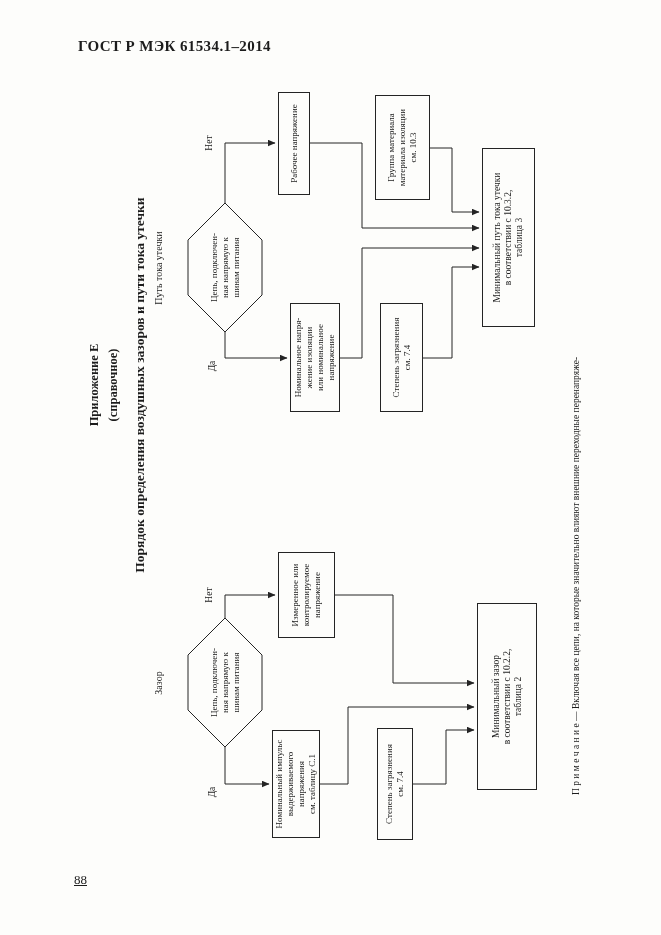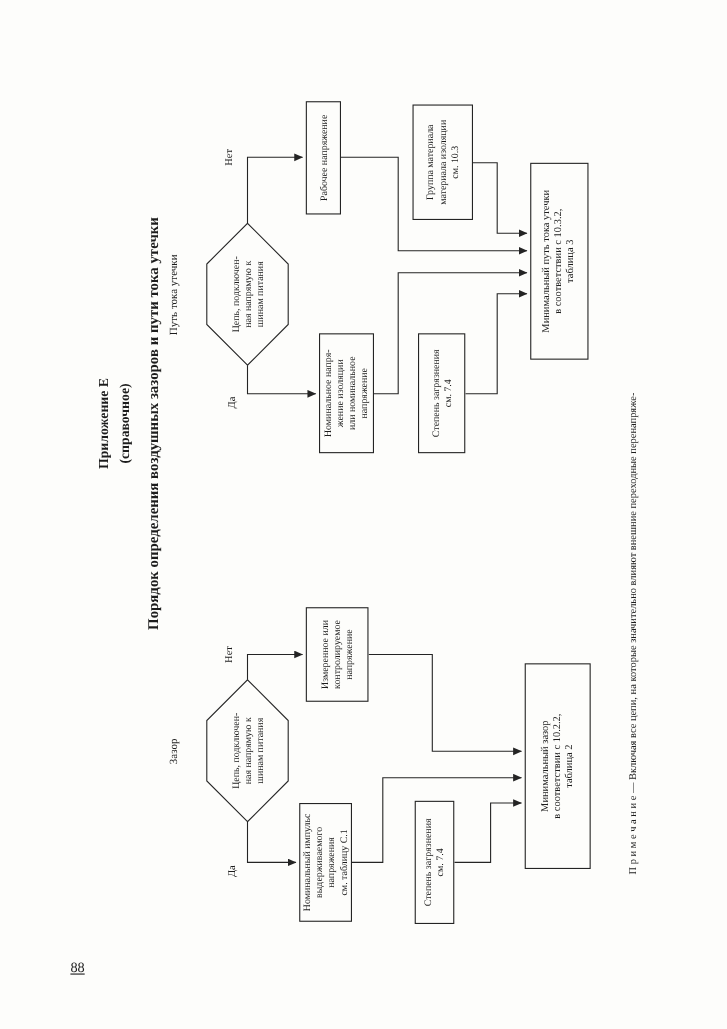--- a/index.html
+++ b/index.html
@@ -6,21 +6,21 @@
   .page{
     position:relative; width:661px; height:935px;
     background:#fdfdfb; color:#1c1c1c; overflow:hidden;
     font-family:"Liberation Serif","DejaVu Serif",serif;
   }
   .doc-header{
     position:absolute; left:78px; top:38px;
     font-size:15px; font-weight:bold; letter-spacing:.4px; white-space:nowrap;
   }
   .page-num{
-    position:absolute; left:64px; top:872px; font-size:13px;text-decoration:underline;
+    position:absolute; left:74px; top:872px; font-size:13px;text-decoration:underline;
   }
   
   .rotated{
     position:absolute; left:85px; top:850px; width:765px; height:515px;
     transform:rotate(-90deg); transform-origin:0 0;
   }
   .lines{position:absolute; left:0; top:0;}
   .annex{
     position:absolute; left:330px; top:0; width:270px;
     text-align:center; font-weight:bold; font-size:12.5px; line-height:19px;
@@ -49,20 +49,21 @@
   .note{
     position:absolute; left:55px; top:486px; width:600px;
     font-size:9.5px; white-space:nowrap;
   }
 </style>
 </head>
 <body>
 
 <div class="page">
 
+  <div class="doc-header">ГОСТ Р МЭК 61534.1–2014</div>
   <div class="page-num">88</div>
 
   <div class="rotated">
 
     <svg class="lines" width="765" height="515" viewBox="0 0 765 515">
       <defs>
         <marker id="arr" markerWidth="9" markerHeight="8" refX="7.5" refY="3.5" orient="auto" markerUnits="userSpaceOnUse">
           <path d="M0,0 L8,3.5 L0,7 Z" fill="#242424"></path>
         </marker>
       </defs>

